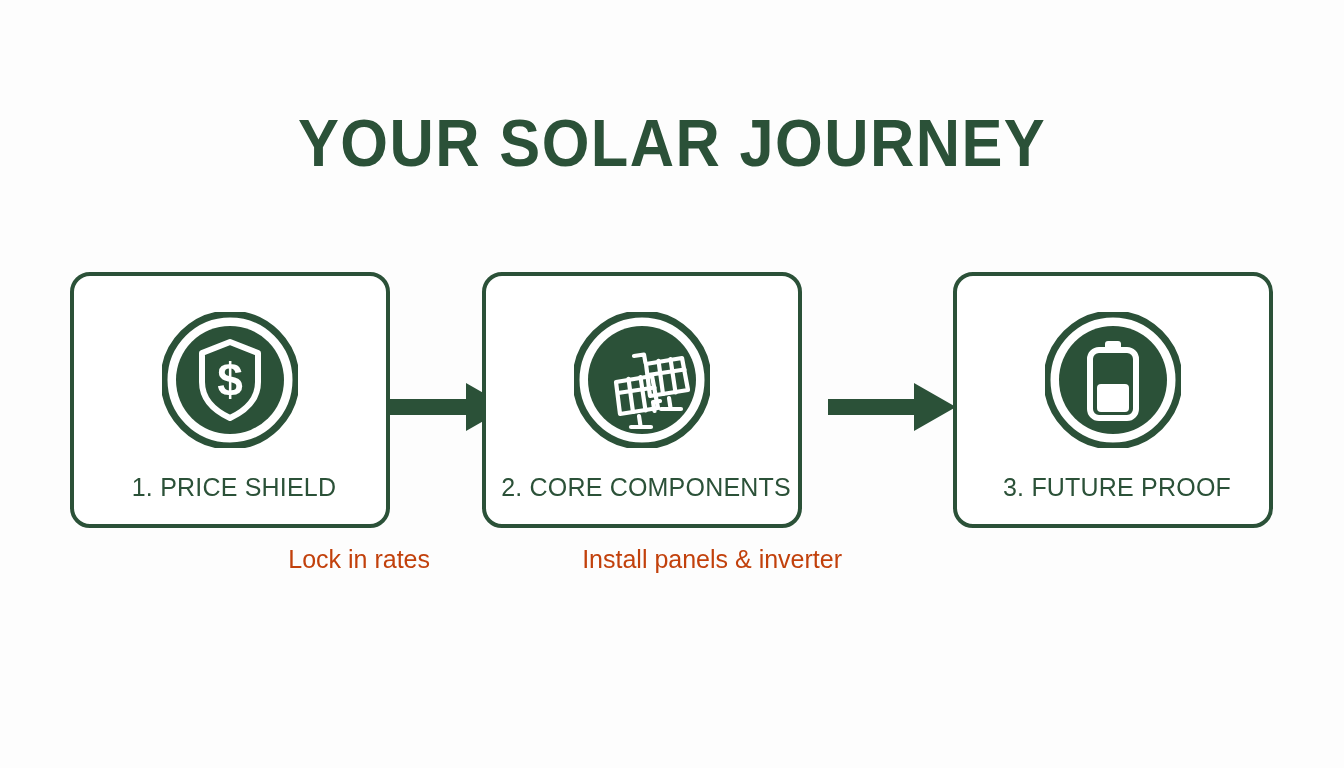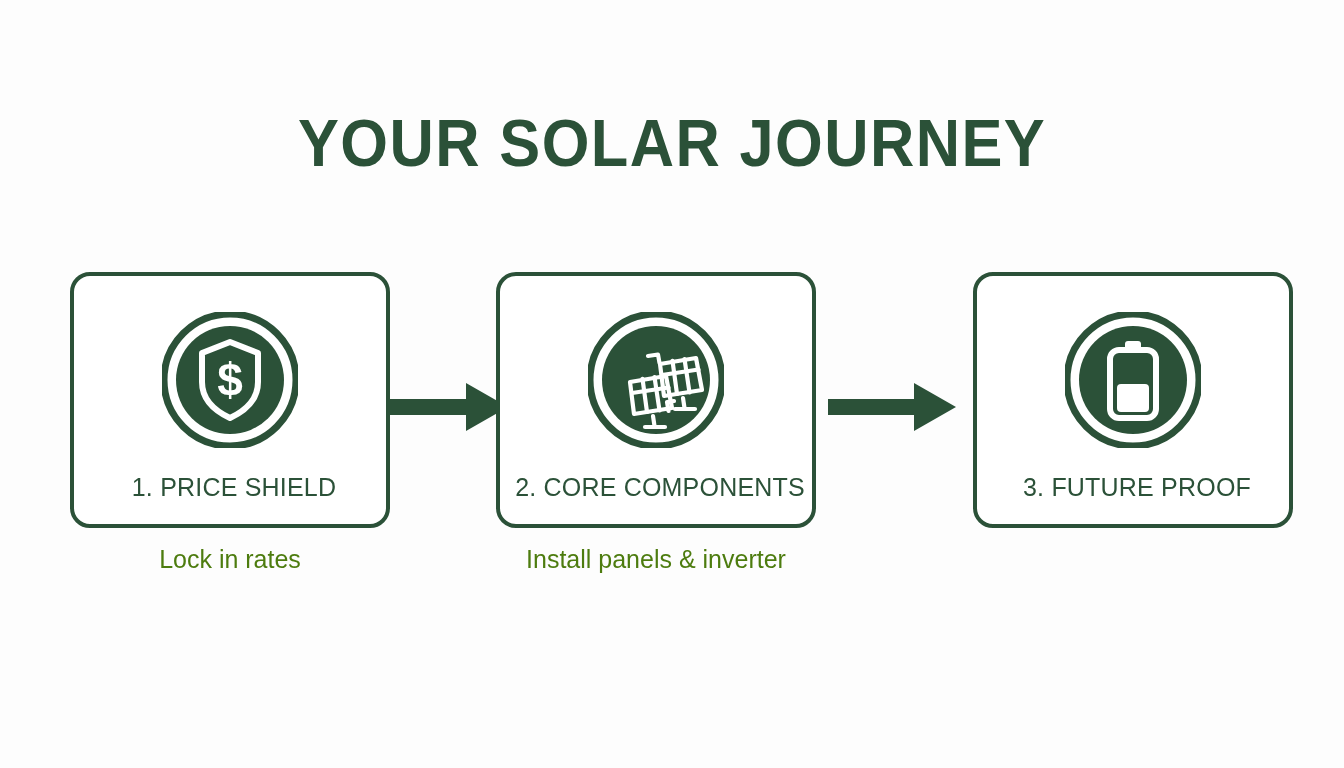--- a/index.html
+++ b/index.html
@@ -48,22 +48,22 @@
     width: 1206px;
     height: 300px;
   }
 
   .step {
     position: absolute;
     top: 0;
     width: 320px;
   }
   .step-1 { left: 0; }
-  .step-2 { left: 426px; }
-  .step-3 { left: 883px; margin-left: 20px; }
+  .step-2 { left: 412px; }
+  .step-3 { left: 883px; }
 
   .card {
     position: relative;
     box-sizing: border-box;
     width: 320px;
     height: 256px;
     border: 4px solid #2b5138;
     border-radius: 20px;
     background: #ffffff;
   }
@@ -96,22 +96,22 @@
     line-height: 30px;
     letter-spacing: 0.2px;
     white-space: nowrap;
   }
 
   .caption {
     position: absolute;
     top: 272px;
     left: -40px;
     width: 400px;
-    text-align: center;
-    color: #4d7c0f;
+    text-align: right;
+    color: #c2410c;
     font-family: "Liberation Sans", sans-serif;
     font-weight: normal;
     font-size: 25px;
     line-height: 30px;
     white-space: nowrap;
   }
 
   
   .arrow {
     position: absolute;

